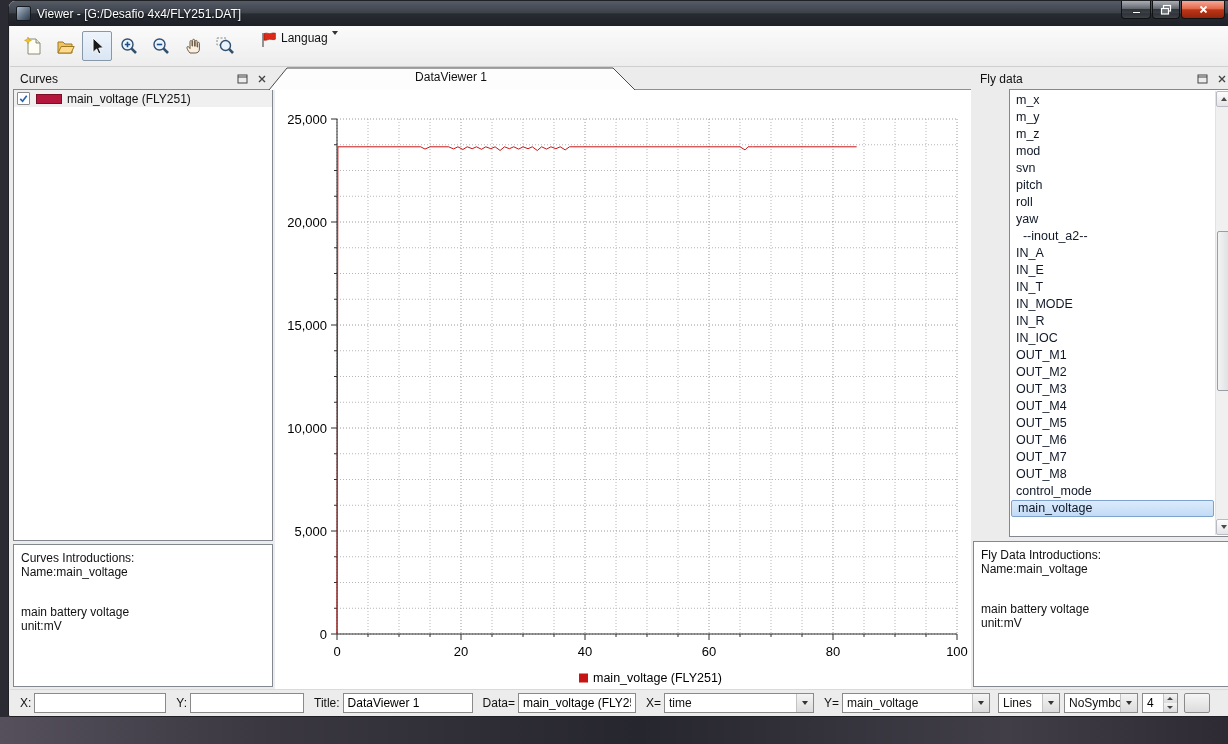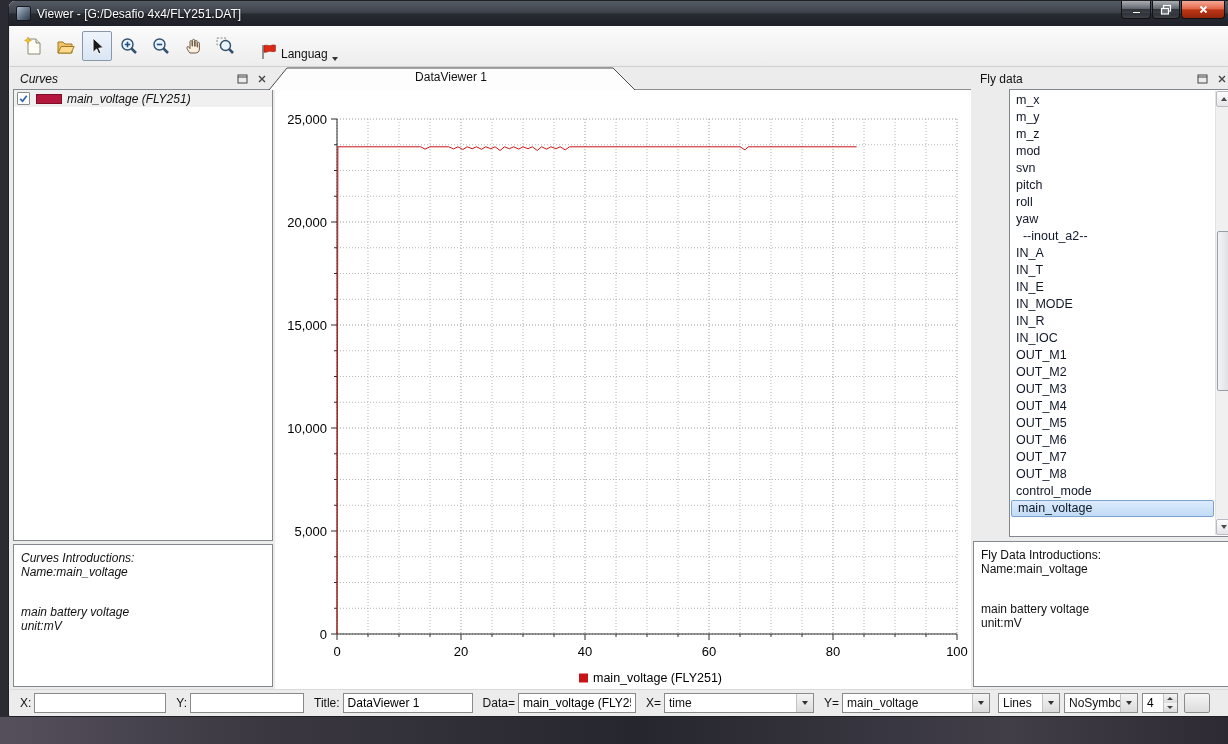--- a/index.html
+++ b/index.html
@@ -26,27 +26,27 @@
   .winbtn.close{width:44px;background:linear-gradient(#f5a898,#e4684a 45%,#bd3517 52%,#93260c);}
   .glyph-bar{width:9px;height:3px;background:#fff;border:1px solid #333;margin-top:6px;}
 
   
   #toolbar{position:absolute;left:1px;right:1px;top:25px;height:41px;
     background:linear-gradient(#fbfbfb,#ededed);border-bottom:1px solid #cfcfcf;
     display:flex;align-items:center;padding-left:8px;}
   .tool{width:30px;height:30px;margin-right:2px;display:flex;align-items:center;justify-content:center;
     border:1px solid transparent;border-radius:2px;}
   .tool.checked{border:1px solid #8898a8;background:linear-gradient(#eef4fb,#d9e6f4);}
-  .lang-btn{display:flex;align-items:flex-end;height:30px;padding:0 8px;margin-left:10px;border-radius:2px;}
+  .lang-btn{display:flex;align-items:flex-start;height:30px;padding:0 8px;margin-left:10px;border-radius:2px;}
   .lang-label{margin:0 4px 0 5px;font-size:12px;}
   .tri-down{width:0;height:0;border-left:3.5px solid transparent;border-right:3.5px solid transparent;border-top:4px solid #333;}
 
   
   .panel{position:absolute;top:68px;width:260px;height:618px;}
-  #curves-panel{left:4px;font-style:italic;}
+  #curves-panel{left:4px;}
   #fly-panel{left:964px;}
   .panel-title{height:19px;display:flex;align-items:center;padding:0 4px 0 7px;font-size:12px;}
   .panel-btns{margin-left:auto;display:flex;gap:4px;}
   .panel-btn{width:15px;height:14px;display:flex;align-items:center;justify-content:center;}
   .listbox{position:absolute;left:0;right:0;background:#fff;border:1px solid #828790;overflow:hidden;}
   #curves-list{top:20px;height:452px;}
   #fly-list{top:20px;height:448px;margin-left:36px;}
   .introbox{position:absolute;left:0;right:0;background:#fff;border:1px solid #828790;padding:6px 7px;line-height:14px;font-size:12px;}
   #curves-intro{top:475px;height:143px;}
   #fly-intro{top:472px;height:146px;}
@@ -359,22 +359,22 @@
           <div class="fly-row">m_x</div>
           <div class="fly-row">m_y</div>
           <div class="fly-row">m_z</div>
           <div class="fly-row">mod</div>
           <div class="fly-row">svn</div>
           <div class="fly-row">pitch</div>
           <div class="fly-row">roll</div>
           <div class="fly-row">yaw</div>
           <div class="fly-row">  --inout_a2--</div>
           <div class="fly-row">IN_A</div>
+          <div class="fly-row">IN_E</div>
           <div class="fly-row">IN_T</div>
-          <div class="fly-row">IN_E</div>
           <div class="fly-row">IN_MODE</div>
           <div class="fly-row">IN_R</div>
           <div class="fly-row">IN_IOC</div>
           <div class="fly-row">OUT_M1</div>
           <div class="fly-row">OUT_M2</div>
           <div class="fly-row">OUT_M3</div>
           <div class="fly-row">OUT_M4</div>
           <div class="fly-row">OUT_M5</div>
           <div class="fly-row">OUT_M6</div>
           <div class="fly-row">OUT_M7</div>

